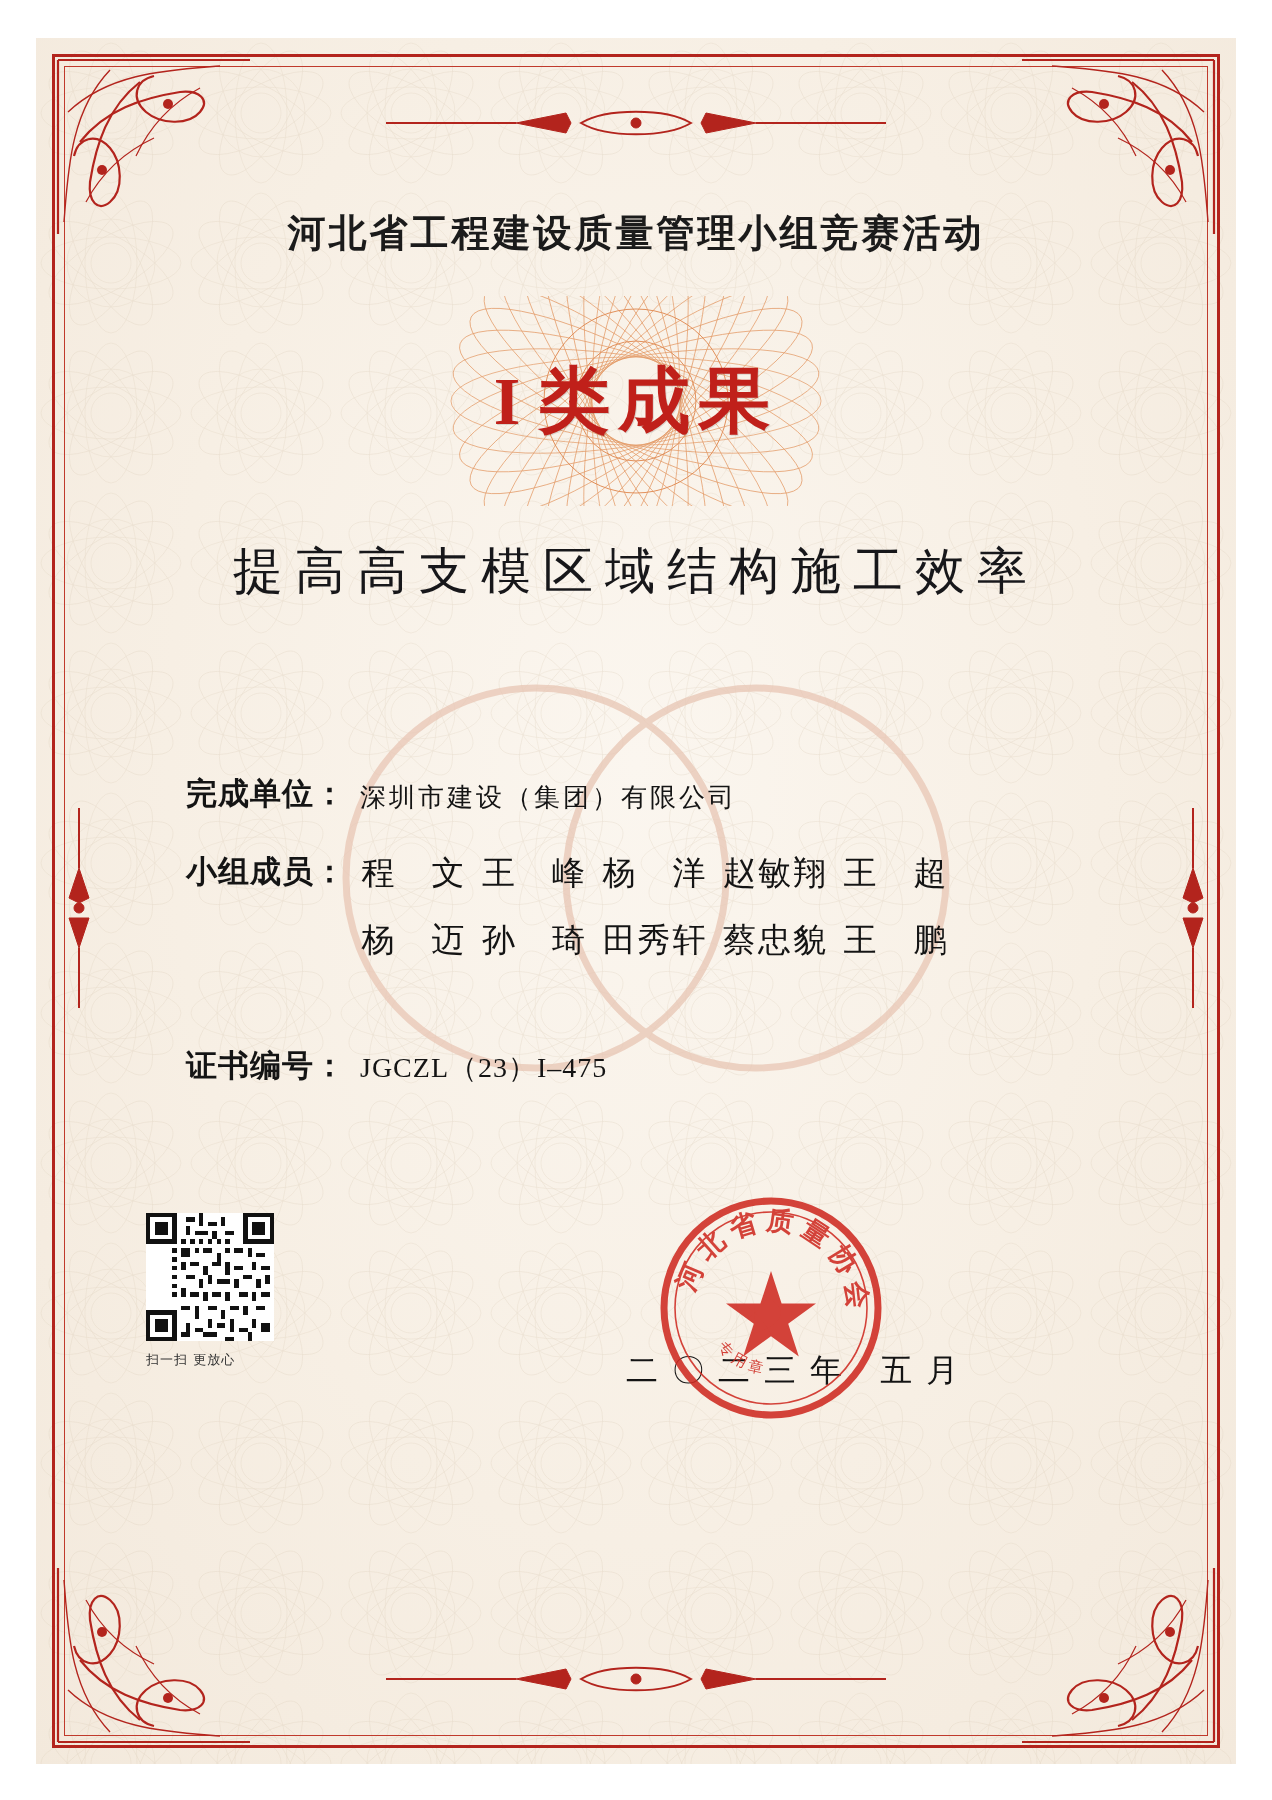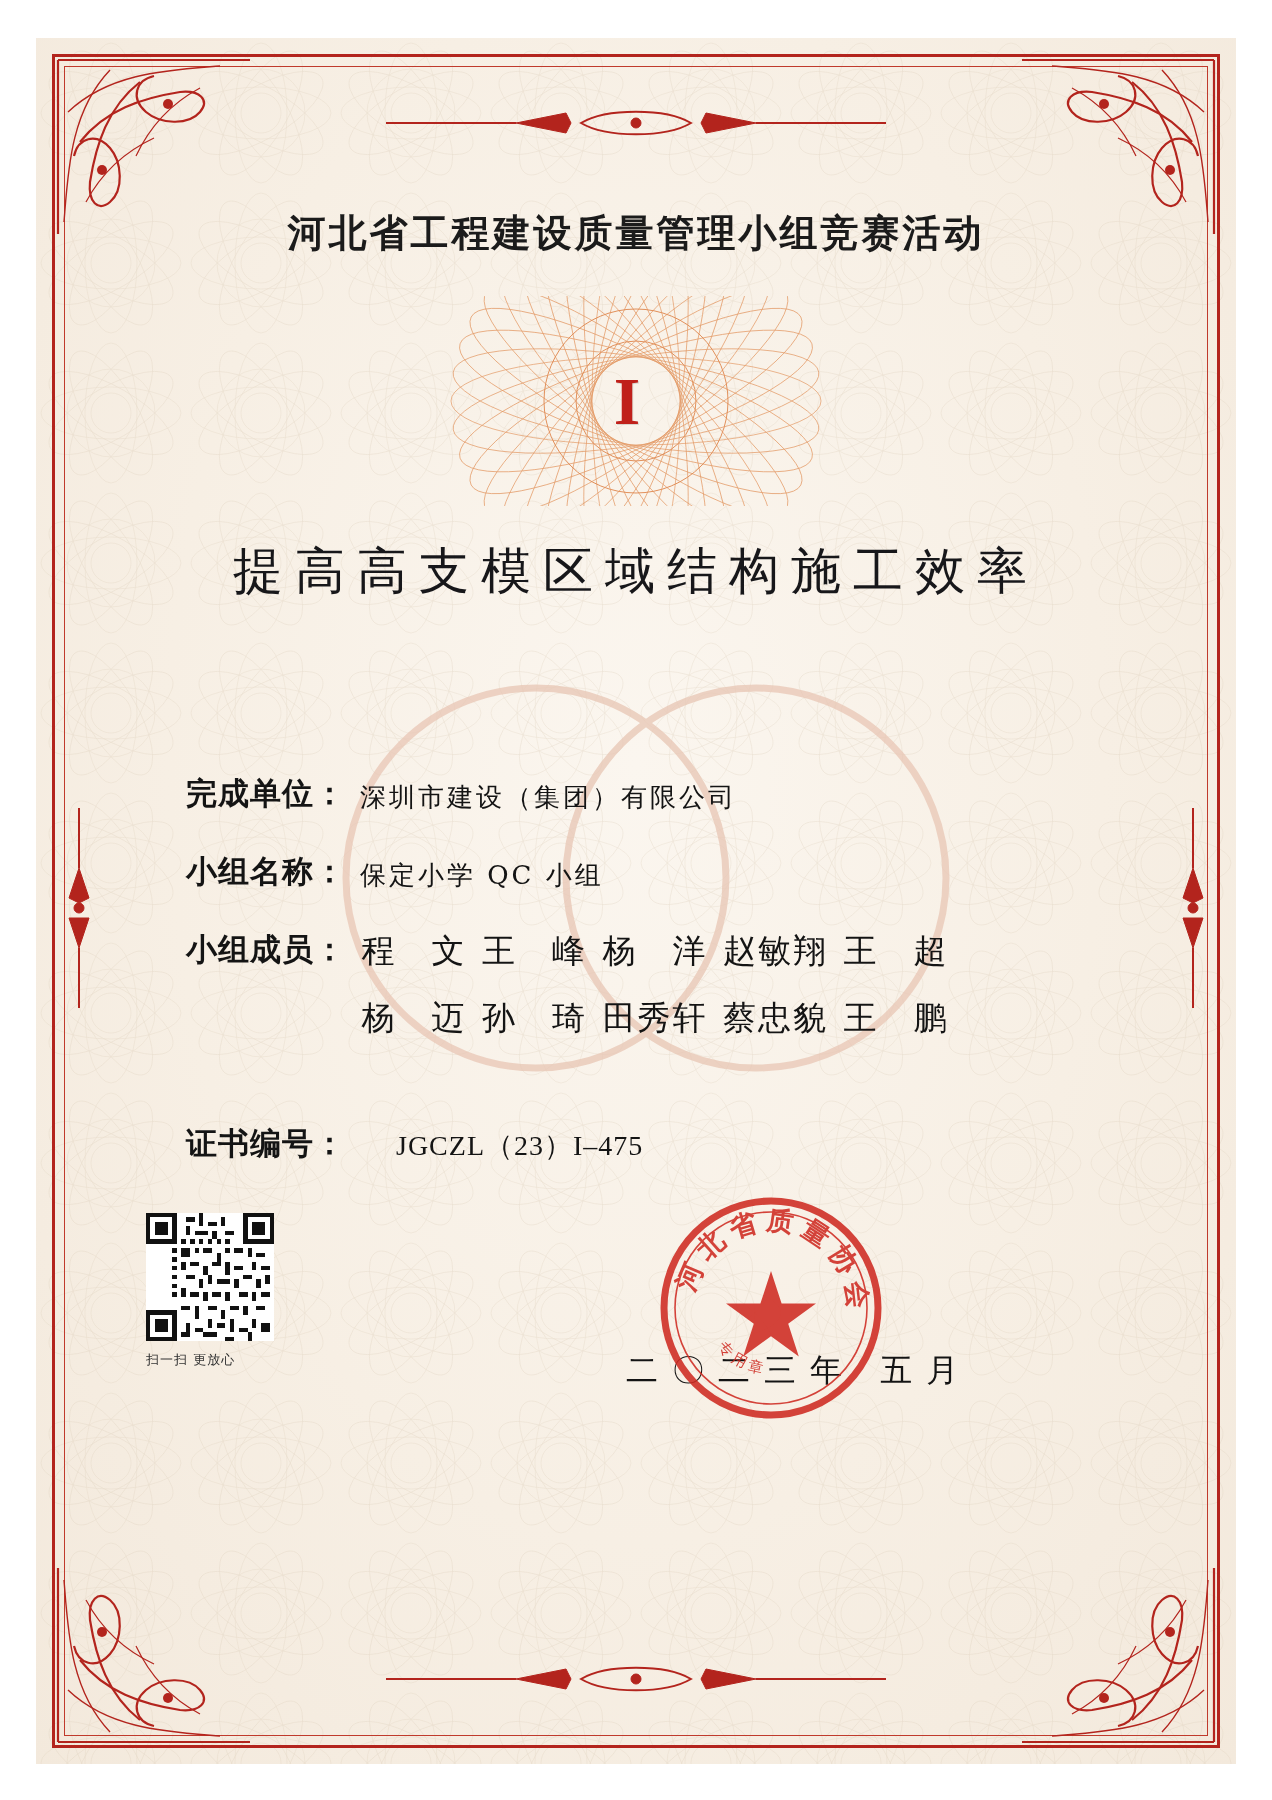--- a/index.html
+++ b/index.html
@@ -172,21 +172,20 @@
     font-size: 33px;
     letter-spacing: 2px;
     margin-bottom: 22px;
     white-space: nowrap;
   }
   .members-line span { display: inline-block; text-align: center; }
   .m-name { min-width: 108px; }
 
   .cert-no-row {
     margin-top: 60px;
-    gap: 36px;
   }
   .cert-no-value {
     font-family: "Liberation Serif", serif;
     font-size: 28px;
     letter-spacing: 1px;
     padding-left: 14px;
   }
 
   
   .qr-block {
@@ -405,36 +404,33 @@
                 <ellipse rx="185" ry="44" transform="rotate(162)"></ellipse>
                 <ellipse rx="185" ry="44" transform="rotate(171)"></ellipse>
               </g>
               <circle r="92" stroke="#e08a52" stroke-width="1"></circle>
               <circle r="60" stroke="#e08a52" stroke-width="1"></circle>
             </g>
           </g>
         </svg>
         <div class="grade-text">
           <span class="rm">I</span>
+          <span>类成果</span>
         </div>
       </div>
 
       <div class="project-title">提高高支模区域结构施工效率</div>
 
       <div class="fields">
 
         <div class="field-row">
           <div class="field-label">完成单位：</div>
           <div class="field-value">深圳市建设（集团）有限公司</div>
         </div>
 
-        <div class="field-row">
-          <div class="field-label">小组名称：</div>
-          <div class="field-value">保定小学 QC 小组</div>
-        </div>
 
         <div class="field-row members-block">
           <div class="field-label">小组成员：</div>
           <div class="members-lines">
             <div class="members-line">
               <span class="m-name">程　文</span>
               <span class="m-name">王　峰</span>
               <span class="m-name">杨　洋</span>
               <span class="m-name">赵敏翔</span>
               <span class="m-name">王　超</span>

